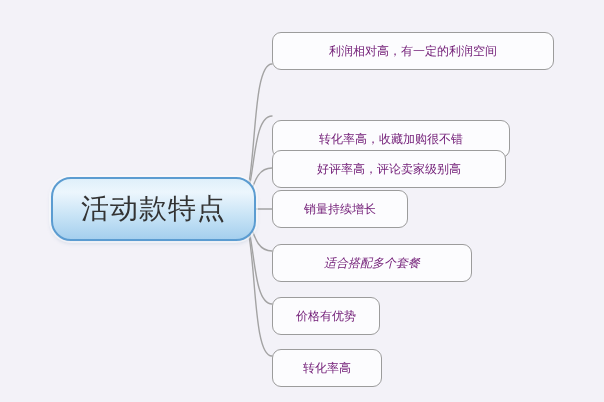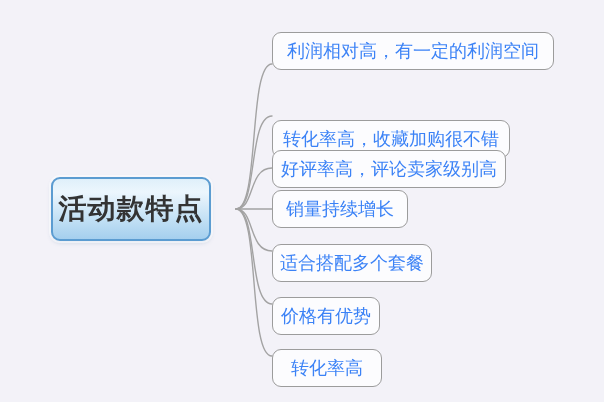--- a/index.html
+++ b/index.html
@@ -1,34 +1,34 @@
 <!DOCTYPE html>
 <html><head>
 <meta charset="utf-8">
 <style>
   html,body{margin:0;padding:0;background:#f3f2f8;font-family:"Liberation Sans",sans-serif;}
   .canvas{position:relative;width:604px;height:402px;background:#f3f2f8;overflow:hidden;}
   .edges{position:absolute;left:0;top:0;width:604px;height:402px;pointer-events:none;}
   .node{position:absolute;display:flex;align-items:center;justify-content:center;box-sizing:border-box;white-space:nowrap;}
   .root{
-    left:51px;top:177px;width:160px;height:64px;
+    left:51px;top:177px;width:205px;height:64px;
     background:linear-gradient(180deg,#dff0fa 0%,#ecf6fd 22%,#c9e4f6 60%,#a5cfee 100%);
-    border:2px solid #5b9cd1;border-radius:9px;
+    border:2px solid #5b9cd1;border-radius:20px;
     box-shadow:0 0 0 2px rgba(255,255,255,.55), 0 2px 4px rgba(90,130,170,.25);
-    font-size:28px;font-weight:bold;color:#333333;letter-spacing:1px;
+    font-size:28px;font-weight:normal;color:#333333;letter-spacing:1px;
   }
   .branch{
     background:#fcfcfe;border:1.5px solid #9c9c9c;border-radius:9px;
-    font-size:18px;color:#3b82f6;height:38px;left:272px;
+    font-size:12px;color:#701a75;height:38px;left:272px;
   }
   .b1{top:32px;width:282px;}
   .b2{top:100px;width:238px;margin-top:20px;}
   .b3{top:150px;width:234px;}
   .b4{top:190px;width:136px;}
-  .b5{top:244px;width:160px;}
+  .b5{top:244px;width:200px;font-style:italic;}
   .b6{top:297px;width:108px;font-family:Liberation Serif, serif;}
   .b7{top:349px;width:110px;}
 </style>
 </head>
 <body>
 
 <div class="canvas">
 
   <svg class="edges" viewBox="0 0 604 402">
     <g fill="none" stroke="#a3a3a3" stroke-width="1.4" stroke-linecap="round">

